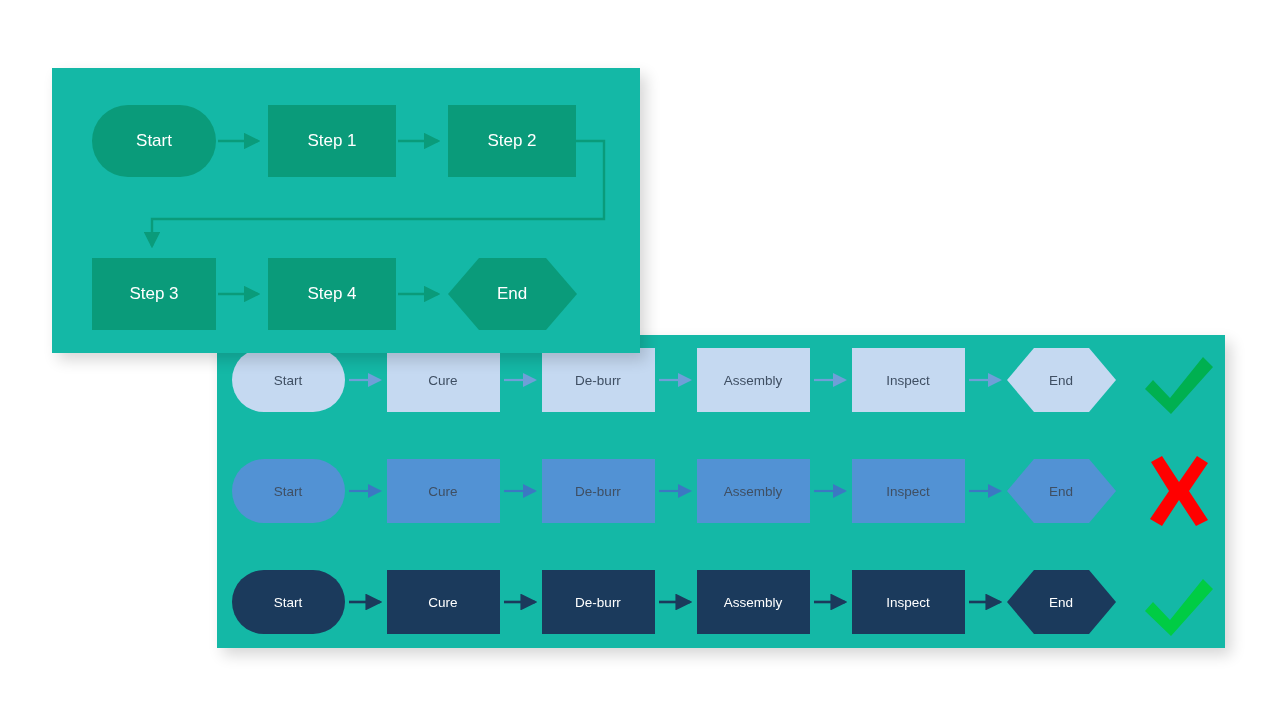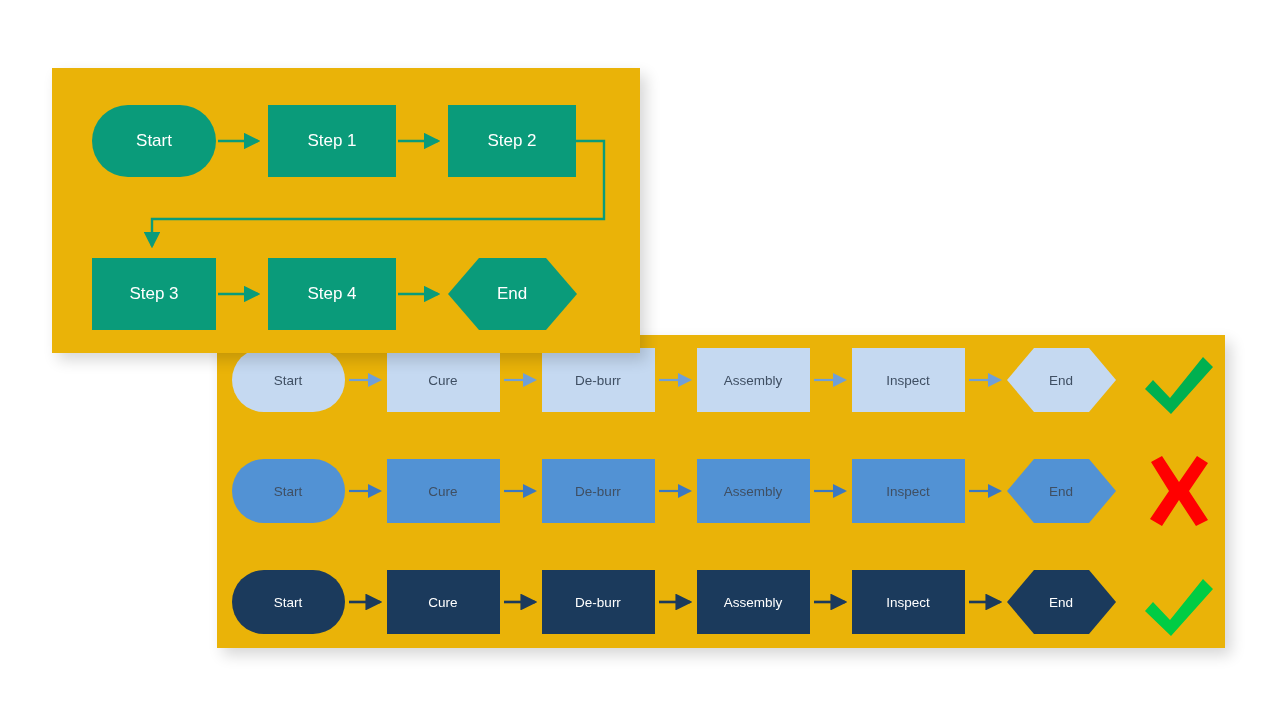--- a/index.html
+++ b/index.html
@@ -12,21 +12,21 @@
     height: 720px;
     position: relative;
     overflow: hidden;
     font-family: "Liberation Sans", sans-serif;
     background: #ffffff;
   }
 
   
   .panel {
     position: absolute;
-    background: #eab308;
+    background: #14b8a6;
     text-decoration: underline;
   }
   #green-panel {
     left: 52px;
     top: 68px;
     width: 588px;
     height: 285px;
     box-shadow: 6px 7px 14px rgba(0,0,0,0.16);
     z-index: 3;
   }

